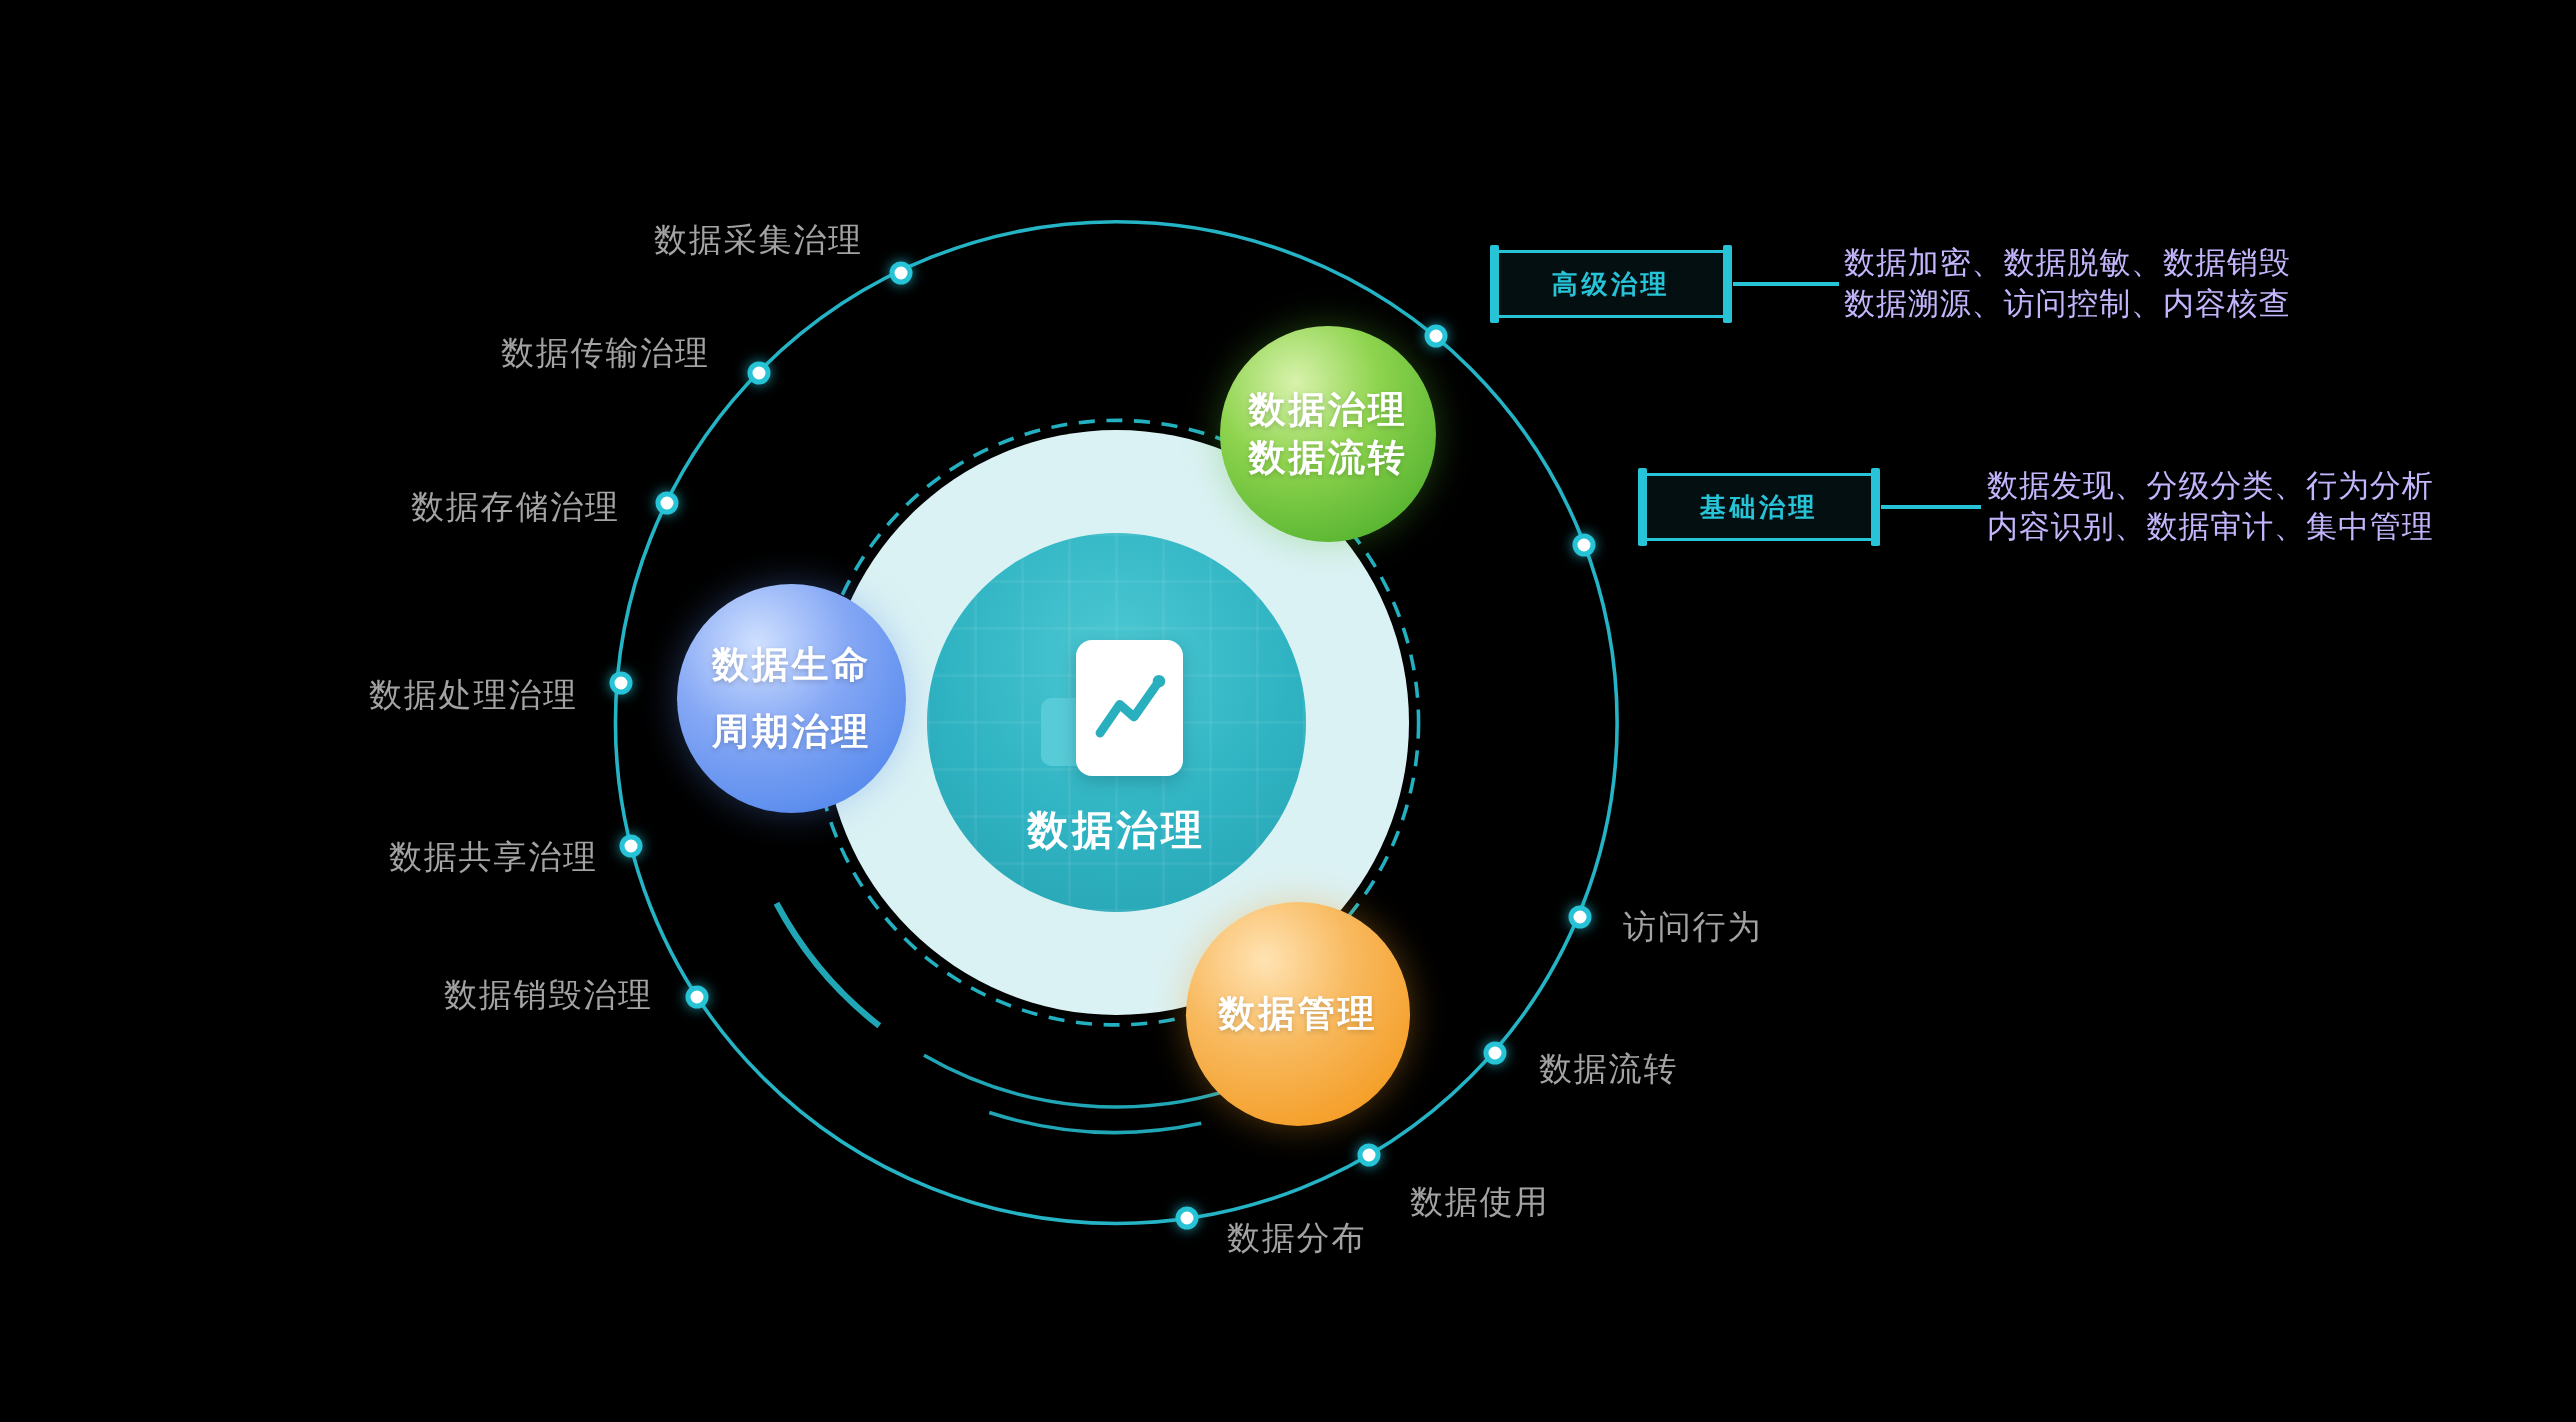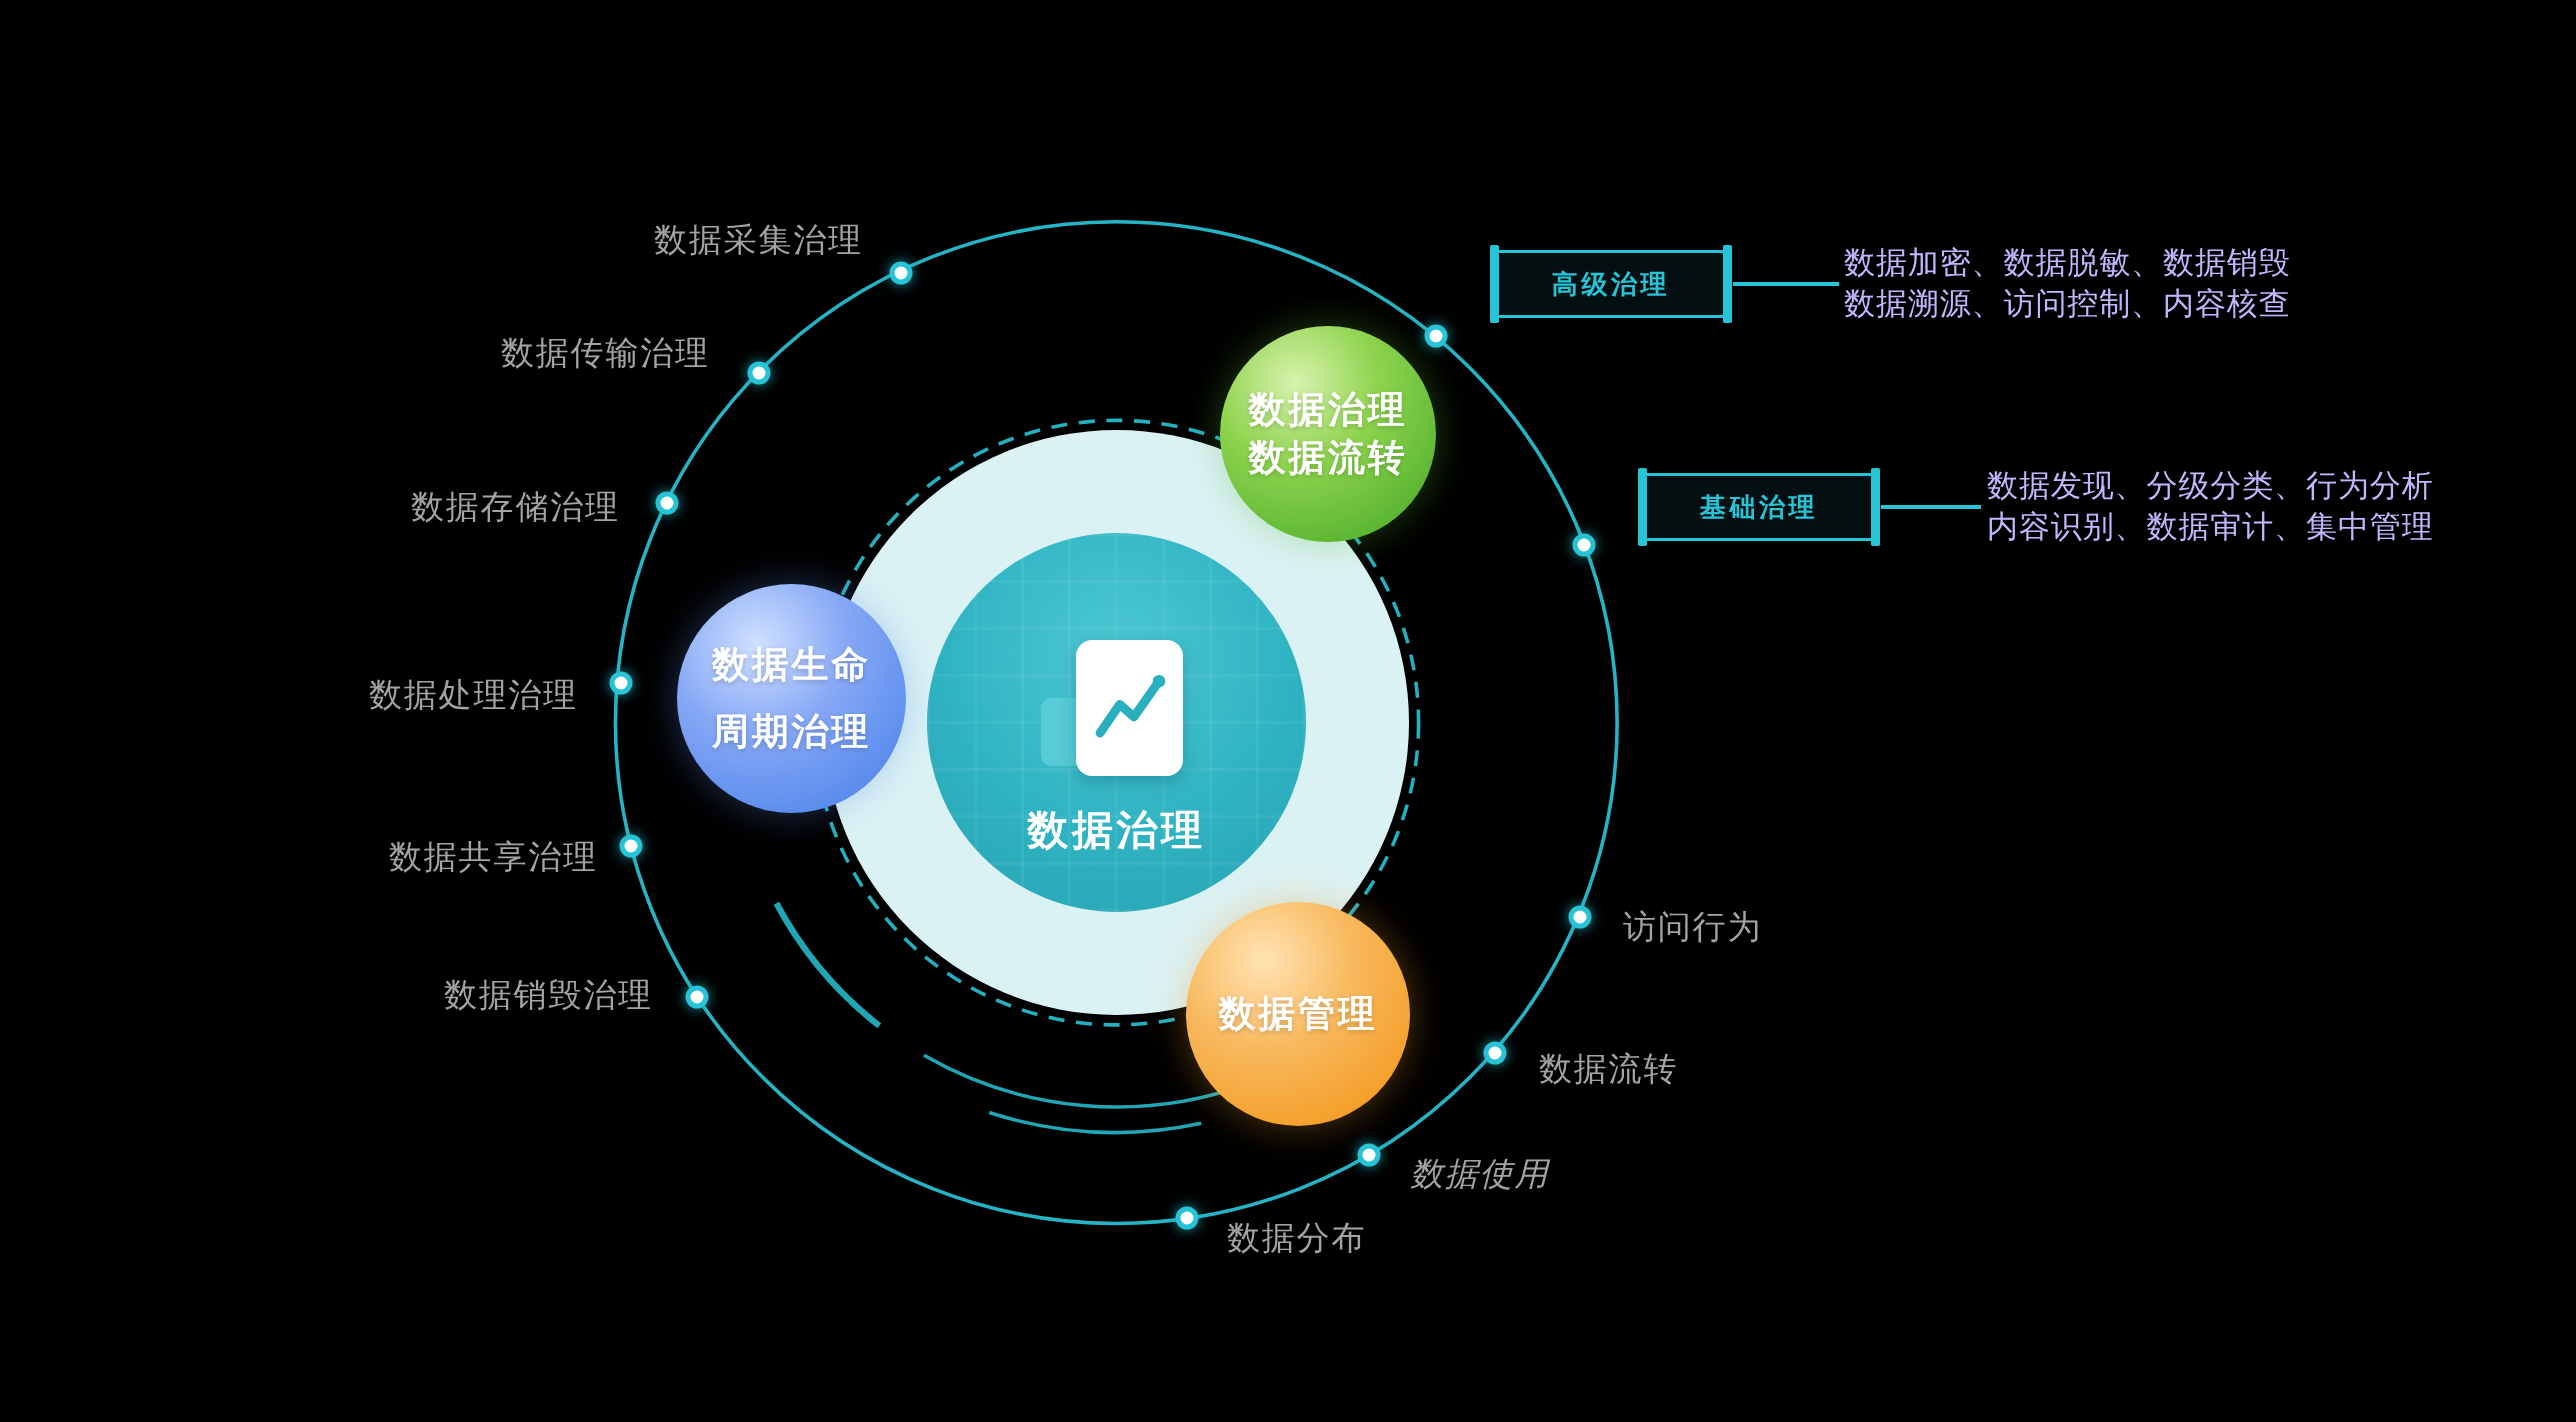--- a/index.html
+++ b/index.html
@@ -154,21 +154,21 @@
 <div class="dot" style="left:1436px; top:336px;"></div>
 <div class="dot" style="left:1584px; top:545px;"></div>
 
 <div class="ring-label" style="left:654px;  top:218px;">数据采集治理</div>
 <div class="ring-label" style="left:501px;  top:331px;">数据传输治理</div>
 <div class="ring-label" style="left:411px;  top:485px;text-align:center;">数据存储治理</div>
 <div class="ring-label" style="left:369px;  top:673px;">数据处理治理</div>
 <div class="ring-label" style="left:389px;  top:835px;">数据共享治理</div>
 <div class="ring-label" style="left:444px;  top:973px;">数据销毁治理</div>
 <div class="ring-label" style="left:1227px; top:1216px;">数据分布</div>
-<div class="ring-label" style="left:1410px; top:1152px;font-style:italic;">数据使用</div>
+<div class="ring-label" style="left:1410px; top:1180px;">数据使用</div>
 <div class="ring-label" style="left:1539px; top:1047px;">数据流转</div>
 <div class="ring-label" style="left:1623px; top:905px;">访问行为</div>
 
 <div class="callout-box" style="left:1492px; top:250px;">
   <span>高级治理</span>
 </div>
 <div class="connector" style="left:1733px; top:282px; width:106px;"></div>
 <div class="callout-desc" style="left:1844px; top:250px;">
   <span>数据加密、数据脱敏、数据销毁</span>
   <span>数据溯源、访问控制、内容核查</span>

